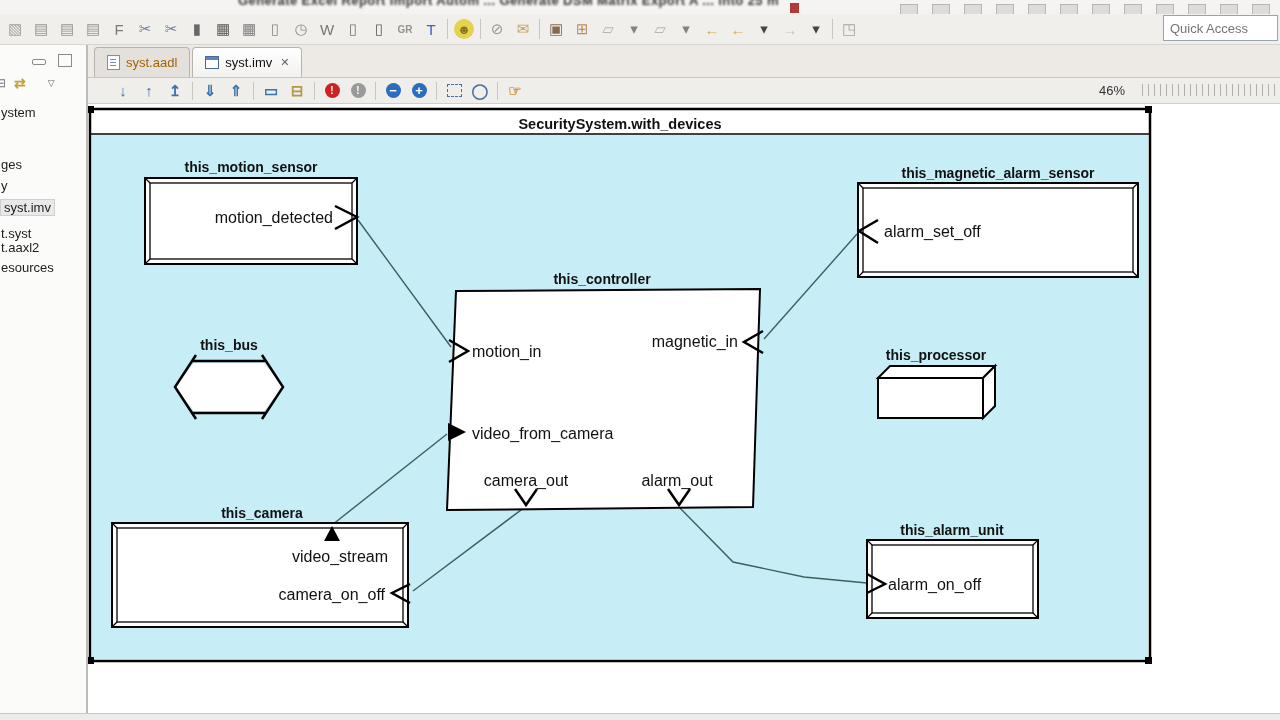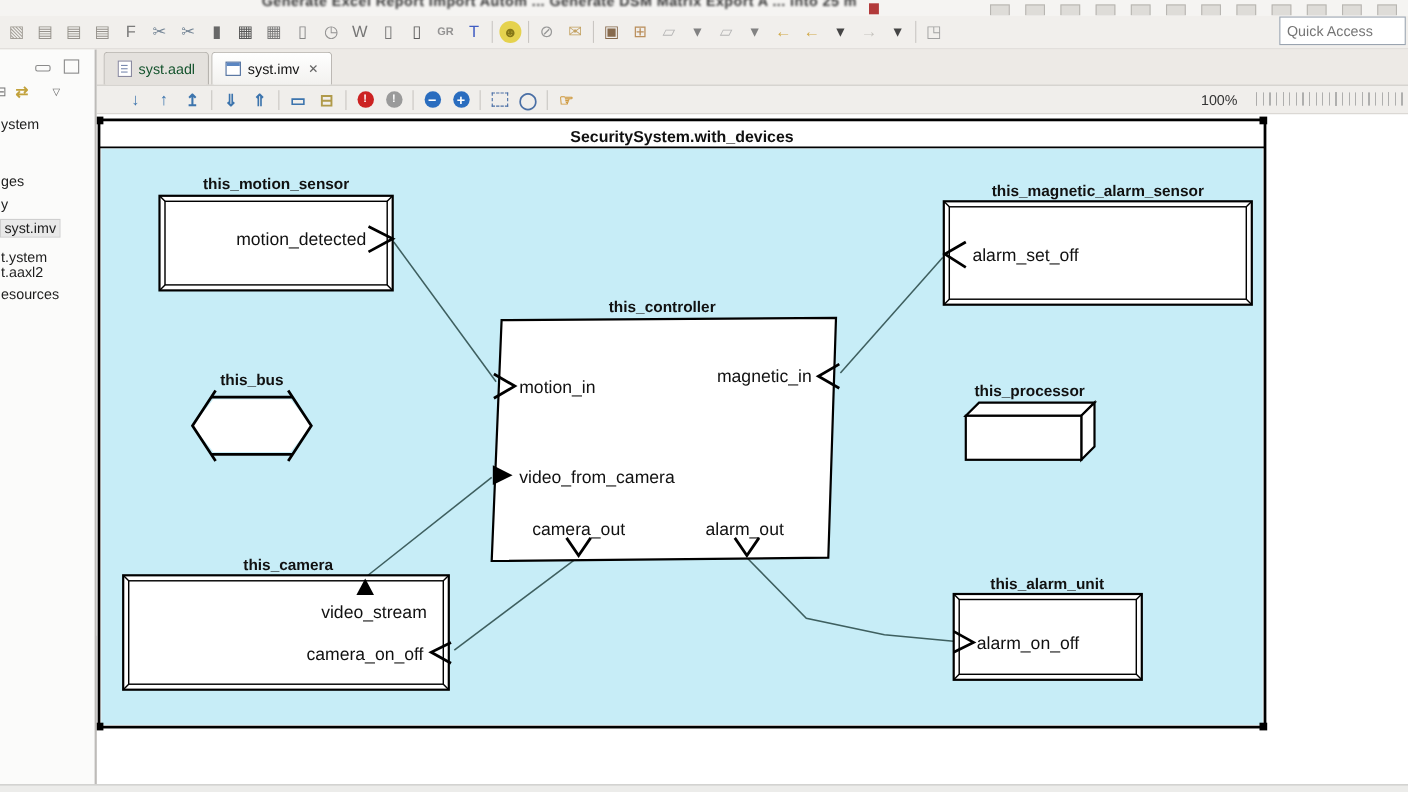--- a/index.html
+++ b/index.html
@@ -39,21 +39,21 @@
   #sidebar .tools{display:flex;align-items:center;gap:8px;padding:8px 4px 0 0;}
   #sidebar .tools .collapse{font-size:12px;color:#777;margin-left:-4px;}
   #sidebar .tools .link{font-size:14px;color:#c2a23c;font-weight:bold;}
   #sidebar .tools .vmenu{font-size:9px;color:#666;margin-left:14px;}
   .tree-item{position:absolute;left:1px;font-size:13px;color:#1d1d1d;white-space:nowrap;}
   .tree-item.sel{background:#e9e9e9;outline:1px solid #cfcfcf;padding:0 3px;}
 
   
   #tabbar{left:88px;top:45px;width:1192px;height:33px;background:#edeae6;
        border-bottom:1px solid #c9c6c2;box-sizing:border-box;display:flex;align-items:flex-end;padding-left:6px;}
-  .tab{height:29px;display:flex;align-items:center;gap:6px;padding:0 12px;font-size:13px;color:#14532d;
+  .tab{height:29px;display:flex;align-items:center;gap:6px;padding:0 12px;font-size:13px;color:#a16207;
        border:1px solid #b6b3ae;border-bottom:none;border-radius:4px 4px 0 0;background:#e4e1dd;margin-right:2px;}
   .tab.active{background:linear-gradient(#ffffff,#f2f1ef);color:#111;}
   .doc-icon{width:11px;height:13px;background:#fff;border:1px solid #8a8aa0;
        box-shadow:inset 0 2px 0 #fff, inset 0 -2px 0 #fff;position:relative;}
   .doc-icon:before{content:"";position:absolute;left:2px;top:3px;width:6px;height:1px;background:#7a8ab0;
        box-shadow:0 3px 0 #7a8ab0,0 6px 0 #7a8ab0;}
   .win-icon{width:12px;height:11px;border:1px solid #4a6a9a;background:#fff;position:relative;}
   .win-icon:before{content:"";position:absolute;left:0;top:0;width:12px;height:3px;background:#5b86c2;}
   .close-x{font-size:11px;color:#666;margin-left:2px;}
 
@@ -155,21 +155,21 @@
   </div>
   <div class="tools">
     <span class="collapse">⊟</span>
     <span class="link">⇄</span>
     <span class="vmenu">▽</span>
   </div>
   <div class="tree-item" style="top:60px">ystem</div>
   <div class="tree-item" style="top:112px">ges</div>
   <div class="tree-item" style="top:133px">y</div>
   <div class="tree-item sel" style="top:155px">syst.imv</div>
-  <div class="tree-item" style="top:181px">t.ystem</div>
+  <div class="tree-item" style="top:181px">t.syst</div>
   <div class="tree-item" style="top:195px">t.aaxl2</div>
   <div class="tree-item" style="top:215px">esources</div>
 </div>
 
 <div id="tabbar" class="abs">
   <div class="tab">
     <span class="doc-icon"></span>
     <span>syst.aadl</span>
   </div>
   <div class="tab active">
@@ -203,21 +203,21 @@
   <span class="dicon">
       <span class="circ zoom">+</span>
     </span>
   <span class="dsep"></span>
   <span class="dicon">
       <span class="marquee"></span>
     </span>
   <span class="dicon oval">◯</span>
   <span class="dsep"></span>
   <span class="dicon hand">☞</span>
-  <span id="zoom-level">100%</span>
+  <span id="zoom-level">46%</span>
   <span id="ruler"></span>
 </div>
 
 <div id="canvas" class="abs">
 <svg width="1192" height="609" viewBox="0 0 1192 609" xmlns="http://www.w3.org/2000/svg">
 
   <g>
     <rect x="2" y="5" width="1060" height="552" fill="#ffffff" stroke="#000" stroke-width="2.5"></rect>
     <rect x="4" y="31" width="1056" height="524" fill="#c7edf7"></rect>
     <line x1="2" y1="30" x2="1062" y2="30" stroke="#000" stroke-width="1.5"></line>

